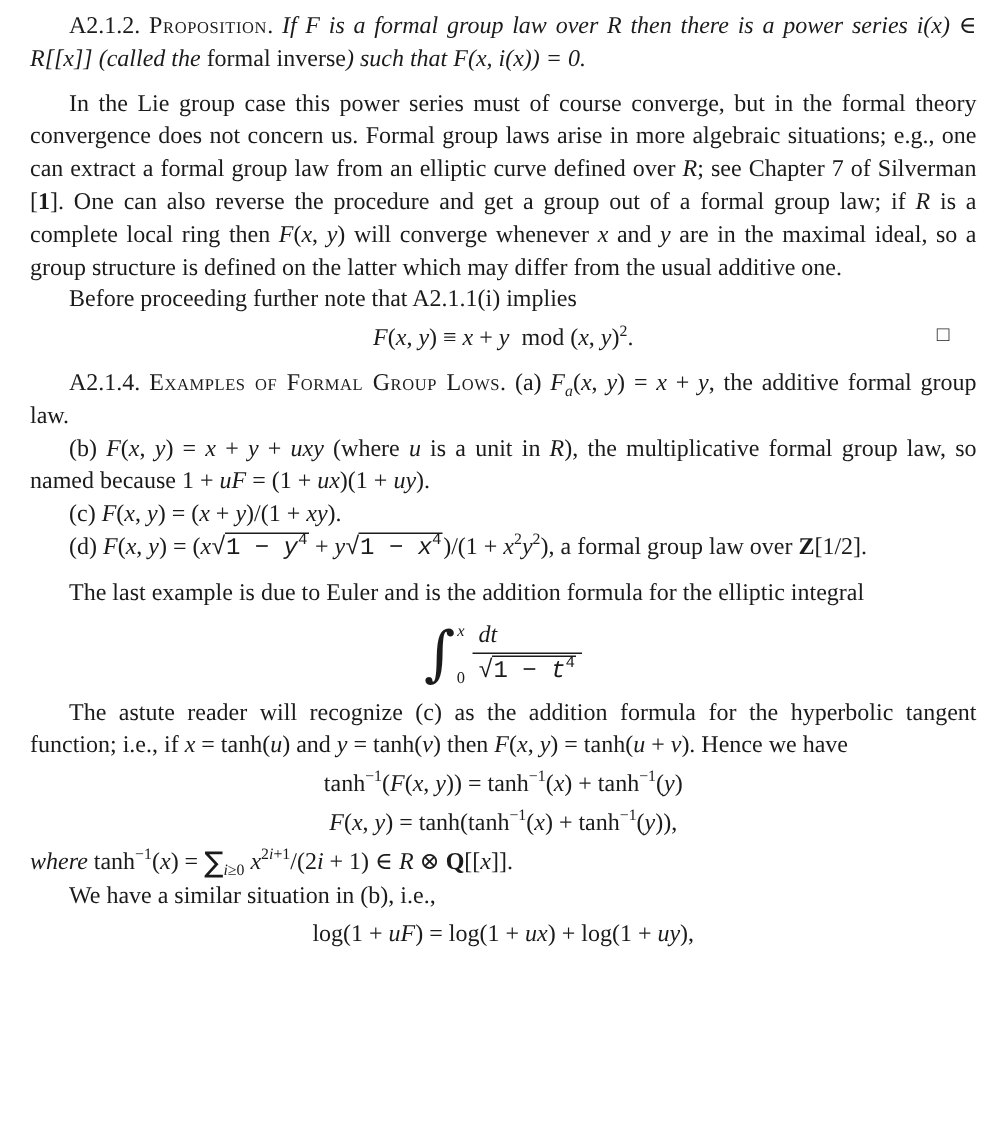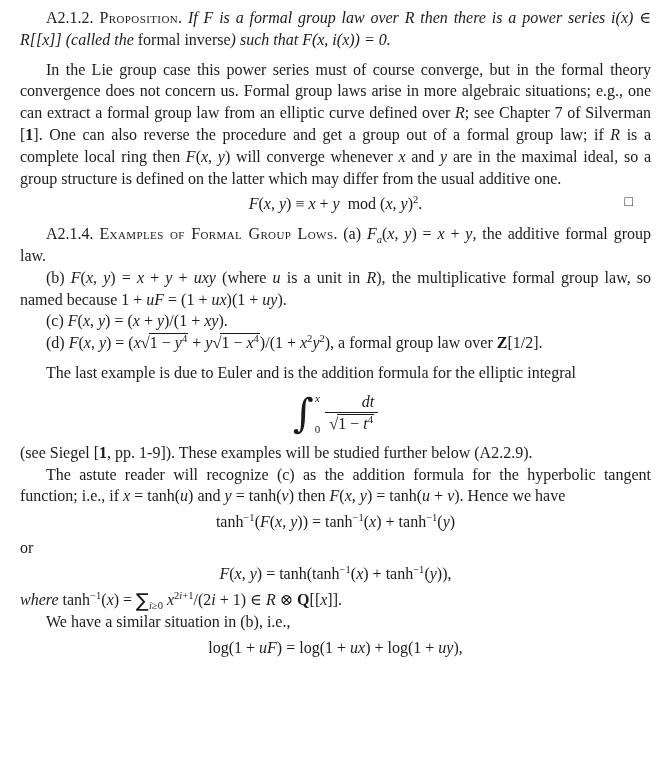--- a/index.html
+++ b/index.html
@@ -13,52 +13,51 @@
   .ind{text-indent:26px;}
   .sp{margin-top:8px;}
   .it{font-style:italic;}
   .bf{font-weight:700;}
   .sc{font-variant:small-caps;letter-spacing:.4px;}
   .sup{font-size:66%;vertical-align:super;line-height:0;}
   .sub{font-size:66%;vertical-align:sub;line-height:0;}
   .display{text-align:center;position:relative;margin:4px 16px;}
   .display.tall{margin:6px 0;}
   .qed{position:absolute;right:2px;top:50%;transform:translateY(-58%);font-size:14px;}
-  .sqrt{white-space:nowrap;}
+  .sqrt{white-space:nowrap;font-family:Liberation Mono, monospace;}
   .rad{font-size:103%;margin-right:-1px;}
   .vinc{border-top:1.3px solid #1b1b1b;padding:0 1px;}
-  .frac{display:inline-block;vertical-align:middle;text-align:right;line-height:1.2;}
+  .frac{display:inline-block;vertical-align:middle;text-align:left;line-height:1.2;}
   .frac .num{display:block;padding:0 4px 1px;}
   .frac .den{display:block;border-top:1.3px solid #1b1b1b;padding:1px 4px 0;}
   .int{display:inline-block;vertical-align:middle;margin-right:5px;}
   .isym{font-size:40px;line-height:46px;display:inline-block;vertical-align:middle;
         font-family:"DejaVu Serif","DejaVu Sans",serif;}
   .ilim{display:inline-flex;flex-direction:column;height:46px;vertical-align:middle;
         font-size:11px;line-height:11px;padding:3px 0 1px 1px;box-sizing:border-box;}
   .ilimt{font-style:italic;}
   .ilimb{margin-top:auto;}
   .sumw .ssym{font-size:19px;font-family:"DejaVu Sans","DejaVu Serif",sans-serif;vertical-align:-2px;}
 </style>
 </head>
 <body>
 
 <div id="doc">
     <div class="p ind"><span>A2.1.2. </span><span class="sc">Proposition</span><span>. </span><span class="it">If F is a formal group law over R then there is a power series i(x) ∈ R[[x]] (called the </span><span>formal inverse</span><span class="it">) such that F(x, i(x)) = 0.</span></div>
     <div class="p ind sp"><span>In the Lie group case this power series must of course converge, but in the formal theory convergence does not concern us. Formal group laws arise in more algebraic situations; e.g., one can extract a formal group law from an elliptic curve defined over </span><span class="it">R</span><span>; see Chapter 7 of Silverman [</span><span class="bf">1</span><span>]. One can also reverse the procedure and get a group out of a formal group law; if </span><span class="it">R</span><span> is a complete local ring then </span><span class="m"><span class="it">F</span><span>(</span><span class="it">x</span><span>, </span><span class="it">y</span><span>)</span></span><span> will converge whenever </span><span class="it">x</span><span> and </span><span class="it">y</span><span> are in the maximal ideal, so a group structure is defined on the latter which may differ from the usual additive one.</span></div>
+    <div class="p ind"><span>Before proceeding further note that A2.1.1(i) implies</span></div>
     <div class="display"><span class="m"><span class="it">F</span><span>(</span><span class="it">x</span><span>, </span><span class="it">y</span><span>) ≡ </span><span class="it">x</span><span> + </span><span class="it">y</span><span> </span><span>mod</span><span> (</span><span class="it">x</span><span>, </span><span class="it">y</span><span>)</span></span><span class="sup">2</span><span>.</span><span class="qed">□</span></div>
     <div class="p ind sp"><span>A2.1.4. </span><span class="sc">Examples of Formal Group Lows</span><span>. (a) </span><span class="it">F</span><span class="sub it">a</span><span class="m"><span>(</span><span class="it">x</span><span>, </span><span class="it">y</span><span>) = </span><span class="it">x</span><span> + </span><span class="it">y</span></span><span>, the additive formal group law.</span></div>
     <div class="p ind"><span>(b) </span><span class="m"><span class="it">F</span><span>(</span><span class="it">x</span><span>, </span><span class="it">y</span><span>) = </span><span class="it">x</span><span> + </span><span class="it">y</span><span> + </span><span class="it">u</span><span class="it">x</span><span class="it">y</span></span><span> (where </span><span class="it">u</span><span> is a unit in </span><span class="it">R</span><span>), the multiplicative formal group law, so named because </span><span class="m"><span>1 + </span><span class="it">u</span><span class="it">F</span><span> = (1 + </span><span class="it">u</span><span class="it">x</span><span>)(1 + </span><span class="it">u</span><span class="it">y</span><span>)</span></span><span>.</span></div>
     <div class="p ind"><span>(c) </span><span class="m"><span class="it">F</span><span>(</span><span class="it">x</span><span>, </span><span class="it">y</span><span>) = (</span><span class="it">x</span><span> + </span><span class="it">y</span><span>)/(1 + </span><span class="it">x</span><span class="it">y</span><span>)</span></span><span>.</span></div>
     <div class="p ind"><span>(d) </span><span class="m"><span class="it">F</span><span>(</span><span class="it">x</span><span>, </span><span class="it">y</span><span>) = (</span><span class="it">x</span></span><span class="sqrt"><span class="rad">√</span><span class="vinc"><span class="m"><span>1 − </span><span class="it">y</span></span><span class="sup">4</span></span></span><span class="m"><span> + </span><span class="it">y</span></span><span class="sqrt"><span class="rad">√</span><span class="vinc"><span class="m"><span>1 − </span><span class="it">x</span></span><span class="sup">4</span></span></span><span class="m"><span>)/(1 + </span><span class="it">x</span></span><span class="sup">2</span><span class="it">y</span><span class="sup">2</span><span>), a formal group law over </span><span class="bf">Z</span><span>[1/2].</span></div>
     <div class="p ind sp"><span>The last example is due to Euler and is the addition formula for the elliptic integral</span></div>
     <div class="display tall"><span class="int"><span class="isym">∫</span><span class="ilim">
           <span class="ilimt">x</span>
           <span class="ilimb">0</span>
         </span></span><span class="frac"><span class="num"><span class="m"><span class="it">d</span><span class="it">t</span></span></span><span class="den"><span class="sqrt"><span class="rad">√</span><span class="vinc"><span class="m"><span>1 − </span><span class="it">t</span></span><span class="sup">4</span></span></span></span></span></div>
-    <div class="p"><span>(see Siegel [</span><span class="bf">1</span><span>, pp. 1-9]). These examples will be studied further below (A2.2.9).</span></div>
     <div class="p ind"><span>The astute reader will recognize (c) as the addition formula for the hyperbolic tangent function; i.e., if </span><span class="it">x</span><span> = tanh(</span><span class="it">u</span><span>) and </span><span class="it">y</span><span> = tanh(</span><span class="it">v</span><span>) then </span><span class="m"><span class="it">F</span><span>(</span><span class="it">x</span><span>, </span><span class="it">y</span><span>)</span></span><span> = tanh(</span><span class="m"><span class="it">u</span><span> + </span><span class="it">v</span></span><span>). Hence we have</span></div>
     <div class="display"><span class="m"><span>tanh</span></span><span class="sup">−1</span><span class="m"><span>(</span><span class="it">F</span><span>(</span><span class="it">x</span><span>, </span><span class="it">y</span><span>)) = </span><span>tanh</span></span><span class="sup">−1</span><span class="m"><span>(</span><span class="it">x</span><span>) + </span><span>tanh</span></span><span class="sup">−1</span><span class="m"><span>(</span><span class="it">y</span><span>)</span></span></div>
-    <div class="p"><span>or</span></div>
     <div class="display"><span class="m"><span class="it">F</span><span>(</span><span class="it">x</span><span>, </span><span class="it">y</span><span>) = </span><span>tanh</span><span>(</span><span>tanh</span></span><span class="sup">−1</span><span class="m"><span>(</span><span class="it">x</span><span>) + </span><span>tanh</span></span><span class="sup">−1</span><span class="m"><span>(</span><span class="it">y</span><span>)),</span></span></div>
     <div class="p"><span class="m"><span class="it">w</span><span class="it">h</span><span class="it">e</span><span class="it">r</span><span class="it">e</span><span> </span><span>tanh</span></span><span class="sup">−1</span><span class="m"><span>(</span><span class="it">x</span><span>) = </span></span><span class="sumw"><span class="ssym">∑</span><span class="sub m"><span class="it">i</span><span>≥0</span></span></span><span class="m"><span> </span><span class="it">x</span></span><span class="sup m"><span>2</span><span class="it">i</span><span>+1</span></span><span class="m"><span>/(2</span><span class="it">i</span><span> + 1) ∈ </span><span class="it">R</span><span> ⊗ </span></span><span class="bf">Q</span><span class="m"><span>[[</span><span class="it">x</span><span>]].</span></span></div>
     <div class="p ind"><span>We have a similar situation in (b), i.e.,</span></div>
     <div class="display"><span class="m"><span>log</span><span>(1 + </span><span class="it">u</span><span class="it">F</span><span>) = </span><span>log</span><span>(1 + </span><span class="it">u</span><span class="it">x</span><span>) + </span><span>log</span><span>(1 + </span><span class="it">u</span><span class="it">y</span><span>),</span></span></div>
   </div>
 
 </body></html>

